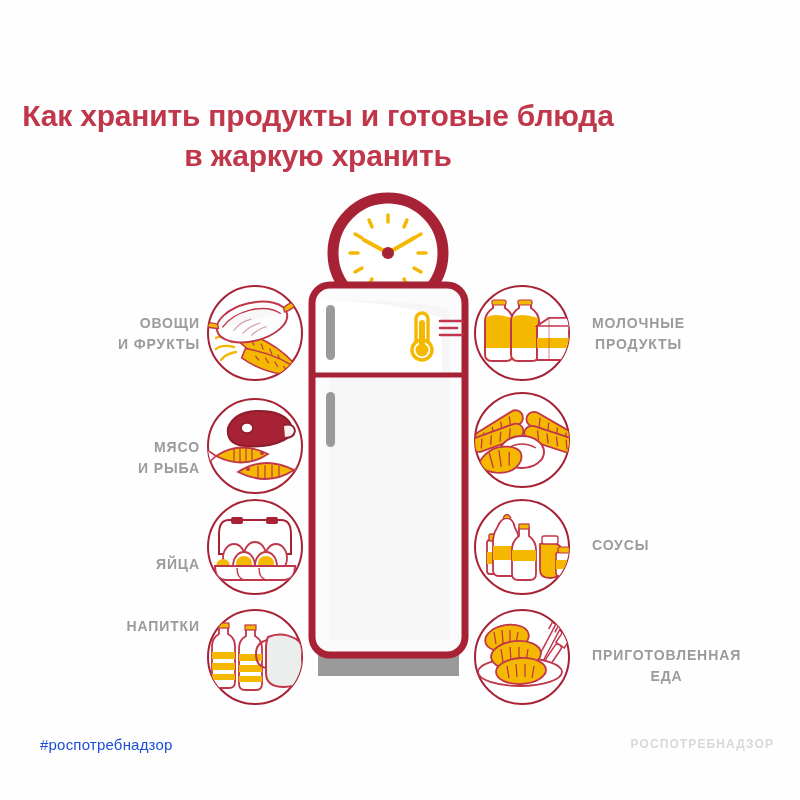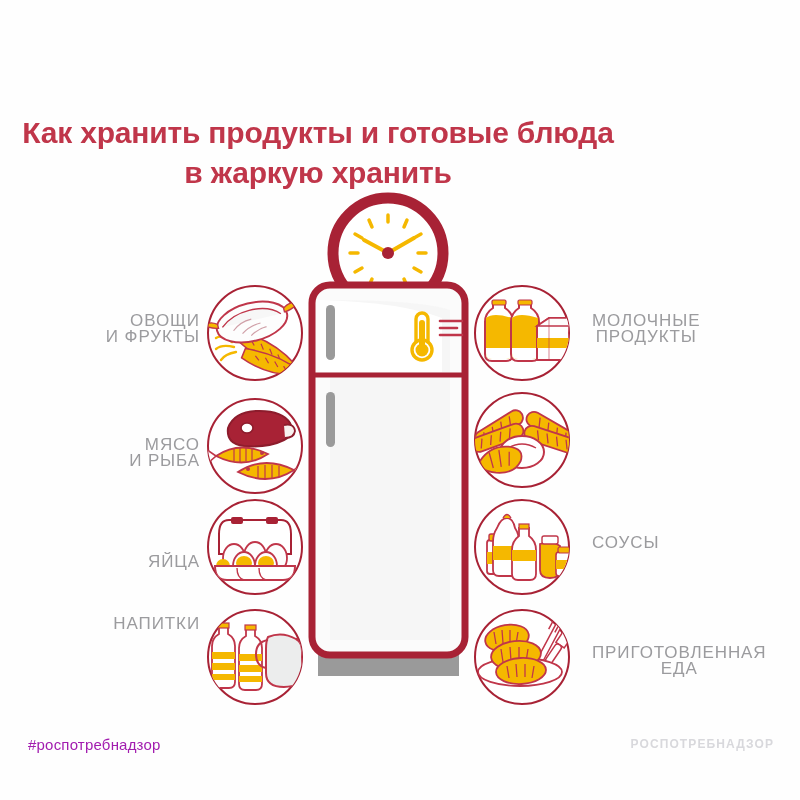--- a/index.html
+++ b/index.html
@@ -27,63 +27,62 @@
     position: absolute;
     left: 0;
     top: 96px;
     width: 636px;
     text-align: center;
     color: #c0364a;
     font-size: 30px;
     font-weight: bold;
     line-height: 40px;
     letter-spacing: -0.2px;
-    margin-top: 17px;
   }
   .title .line { display: block; }
 
   
   .stage {
     position: absolute;
     left: 0;
     top: 0;
     width: 800px;
     height: 800px;
   }
 
   
   .label {
     position: absolute;
     color: #9b9b9e;
-    font-size: 17px;
-    font-weight: normal;
+    font-size: 14px;
+    font-weight: bold;
     letter-spacing: 0.9px;
-    line-height: 16px;
+    line-height: 21px;
     text-transform: uppercase;
     white-space: pre-line;
   }
   .label.left  { text-align: right; right: 600px; }
   .label.right { text-align: center;  left: 592px; }
 
   .l-veg   { top: 313px; }
   .l-meat  { top: 427px; margin-top: 10px; }
   .l-eggs  { top: 554px; }
   .l-drink { top: 616px; }
 
   .r-dairy { top: 313px; }
   .r-bread { top: 427px; }
   .r-sauce { top: 535px; }
   .r-cook  { top: 645px; }
 
   
   .footer-left {
     position: absolute;
-    left: 28px;
+    left: 40px;
     top: 736px;
-    color: #a21caf;
+    color: #1d4ed8;
     font-size: 15px;
     letter-spacing: 0.2px;
   }
   .footer-right {
     position: absolute;
     right: 26px;
     top: 737px;
     color: #d8d8dc;
     font-size: 12px;
     font-weight: bold;

